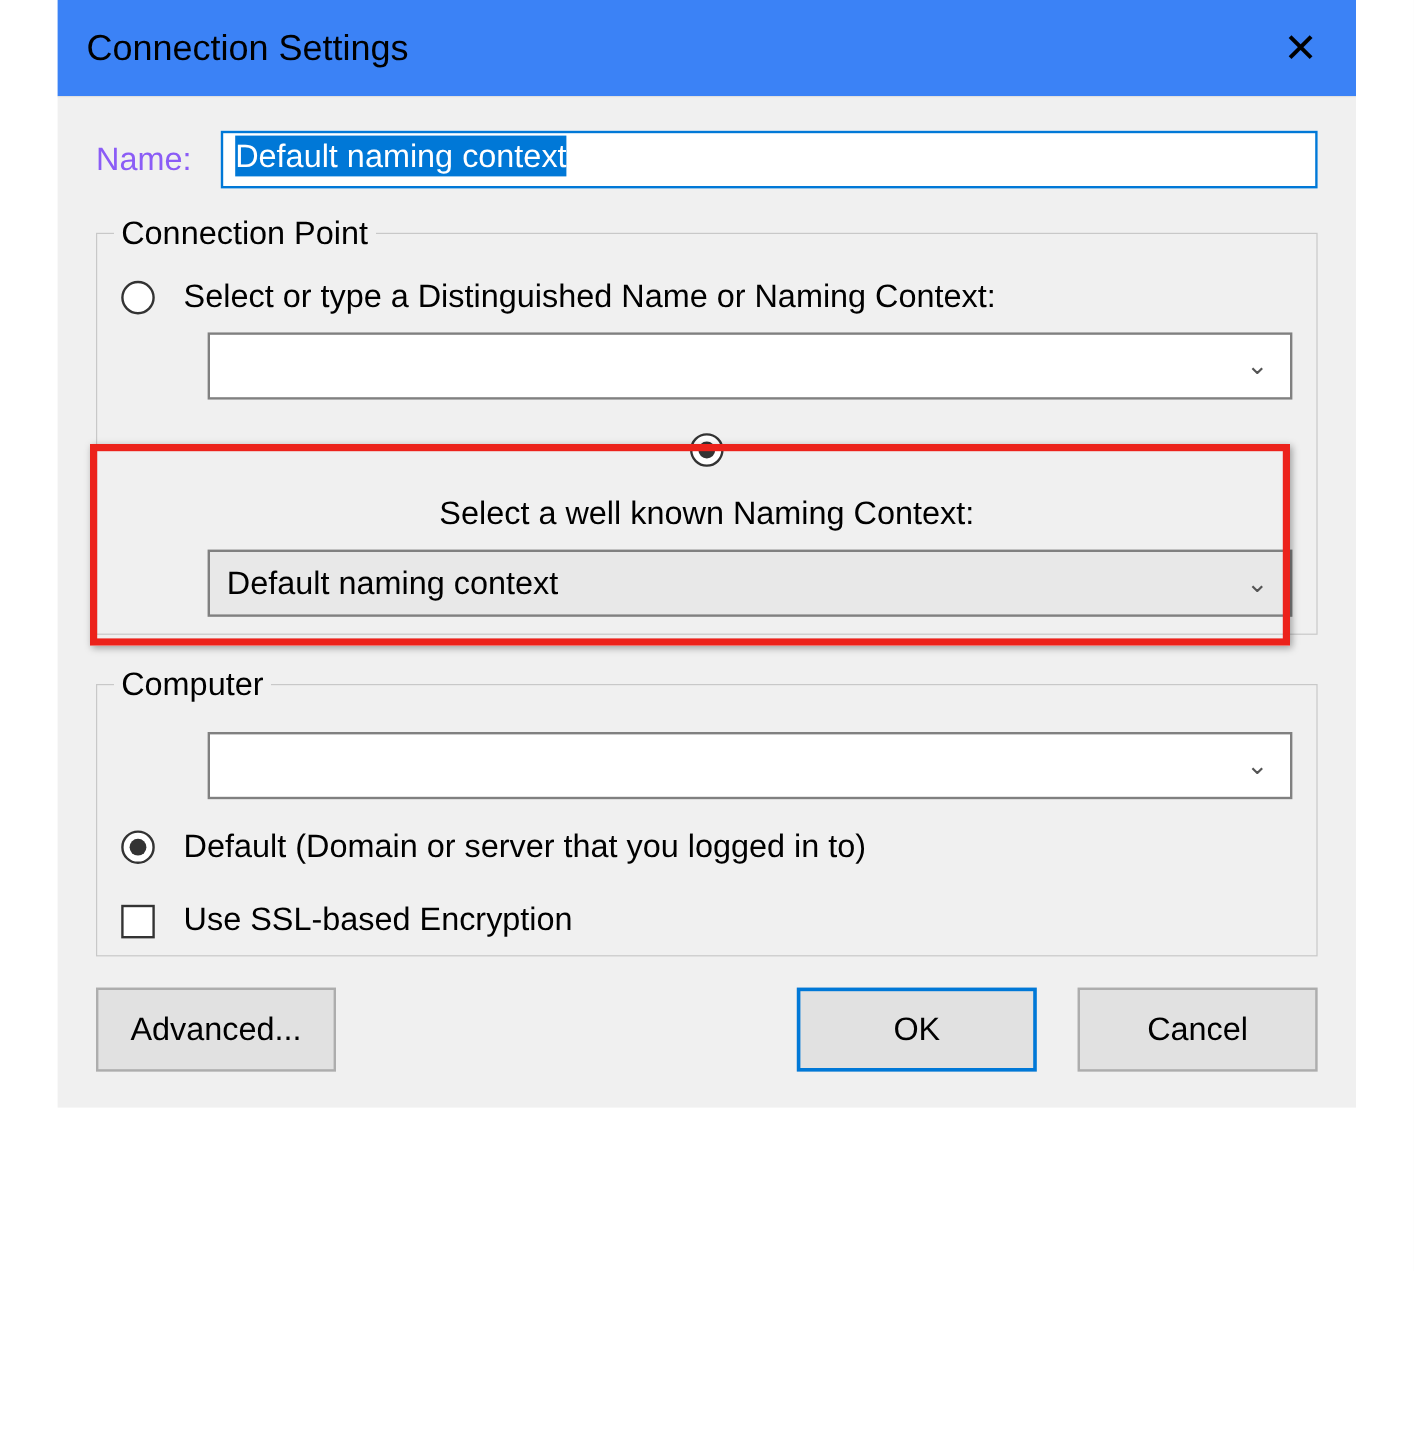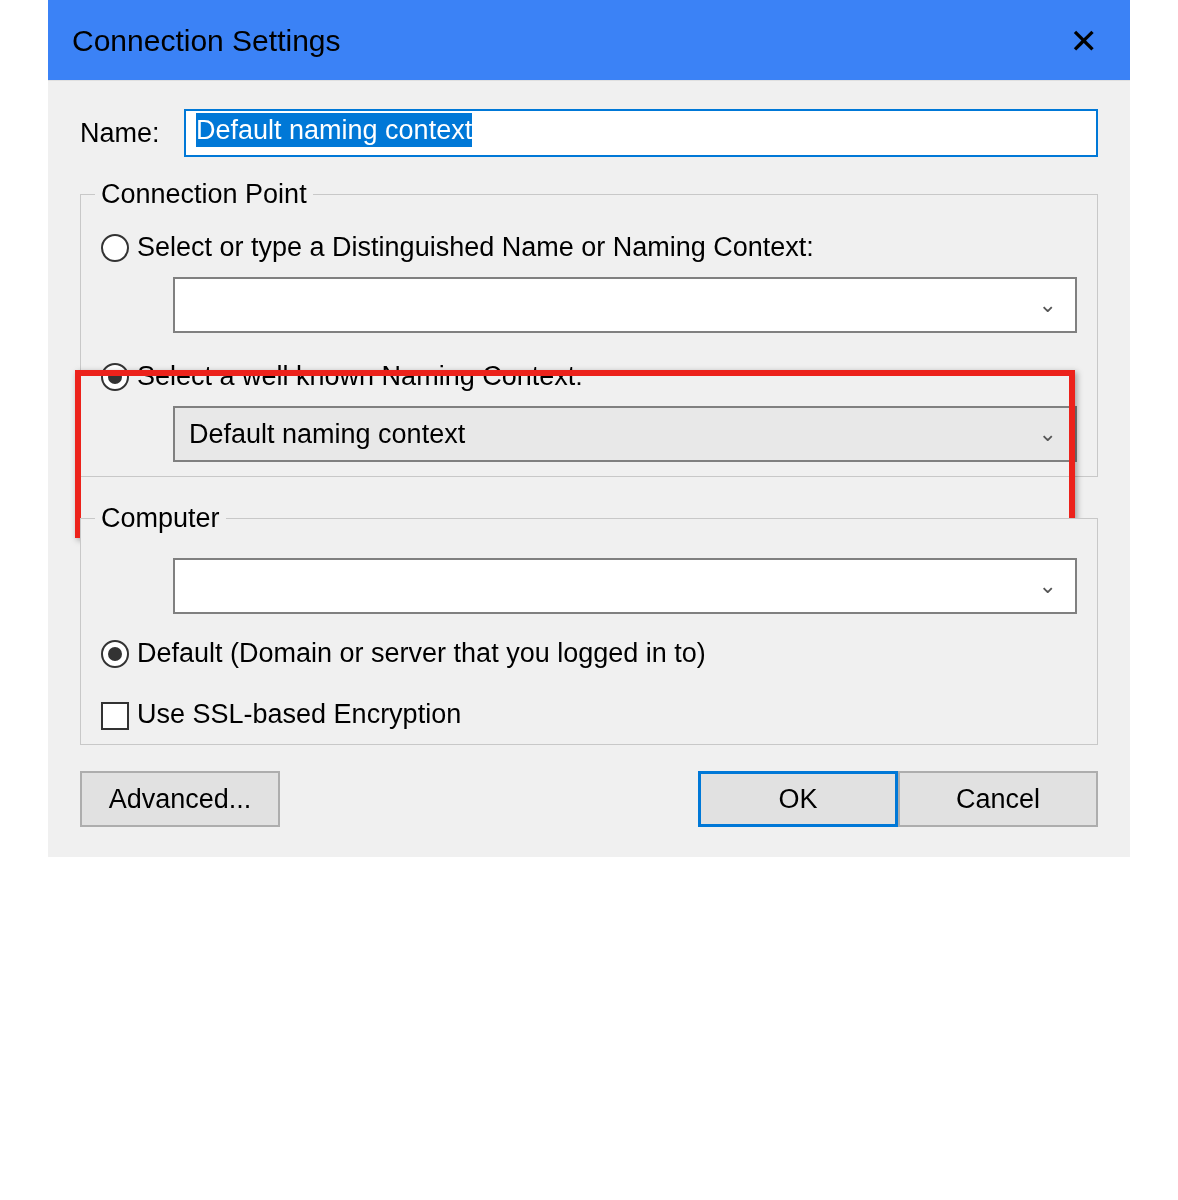--- a/index.html
+++ b/index.html
@@ -40,21 +40,21 @@
     padding: 28px 32px 30px 32px;
   }
   .row {
     display: flex;
     align-items: center;
     margin-bottom: 22px;
   }
   .row .lbl {
     width: 104px;
     font-size: 27px;
-    color: #000000;
+    color: #8b5cf6;
   }
   .text-input {
     flex: 1;
     height: 48px;
     font-size: 27px;
     padding: 4px 10px;
     border: 2px solid #0078d7;
     background: #ffffff;
     color: #000;
     outline: none;
@@ -87,21 +87,21 @@
   }
   fieldset.group legend {
     font-size: 27px;
     color: #000;
     padding: 0 6px;
     margin-left: -6px;
   }
   .radio-row {
     display: flex;
     align-items: center;
-    gap: 8px;
+    gap: 24px;
     margin-top: 12px;
   }
   .radio {
     width: 28px; height: 28px;
     border: 2px solid #333;
     border-radius: 50%;
     flex: none;
     display: flex;
     align-items: center;
     justify-content: center;
@@ -153,37 +153,38 @@
     pointer-events: none;
     box-shadow: 2px 2px 6px rgba(0,0,0,.35);
   }
   .button-row {
     display: flex;
     justify-content: space-between;
     align-items: center;
     margin-top: 10px;
   }
   .btn {
-    height: 56px;
+    height: 70px;
     min-width: 200px;
     font-size: 27px;
     background: #e1e1e1;
     border: 2px solid #adadad;
     color: #000;
     display: flex;
     align-items: center;
     justify-content: center;
     cursor: pointer;
     padding: 0 22px;
   }
   .btn.default {
     border: 3px solid #0078d7;
   }
   .right-btns {
     display: flex;
+    gap: 34px;
   }
 </style>
 </head>
 <body>
 
 <div class="dialog">
 
   <div class="titlebar">
     <div class="title">Connection Settings</div>
     <div class="close-x">✕</div>
@@ -204,21 +205,21 @@
 
       <div class="radio-row">
         <div class="radio"></div>
         <div class="radio-label">Select or type a Distinguished Name or Naming Context:</div>
       </div>
       <div class="combo">
         <span></span>
         <span class="chev">⌄</span>
       </div>
 
-      <div class="radio-row" style="margin-top:28px;">
+      <div class="radio-row" style="margin-top:28px;flex-direction:column;">
         <div class="radio checked"></div>
         <div class="radio-label">Select a well known Naming Context:</div>
       </div>
       <div class="combo disabled">
         <span>Default naming context</span>
         <span class="chev">⌄</span>
       </div>
 
       <div class="highlight-box" style="left:-6px; top:160px; width:1000px; height:168px;"></div>
     </fieldset>

